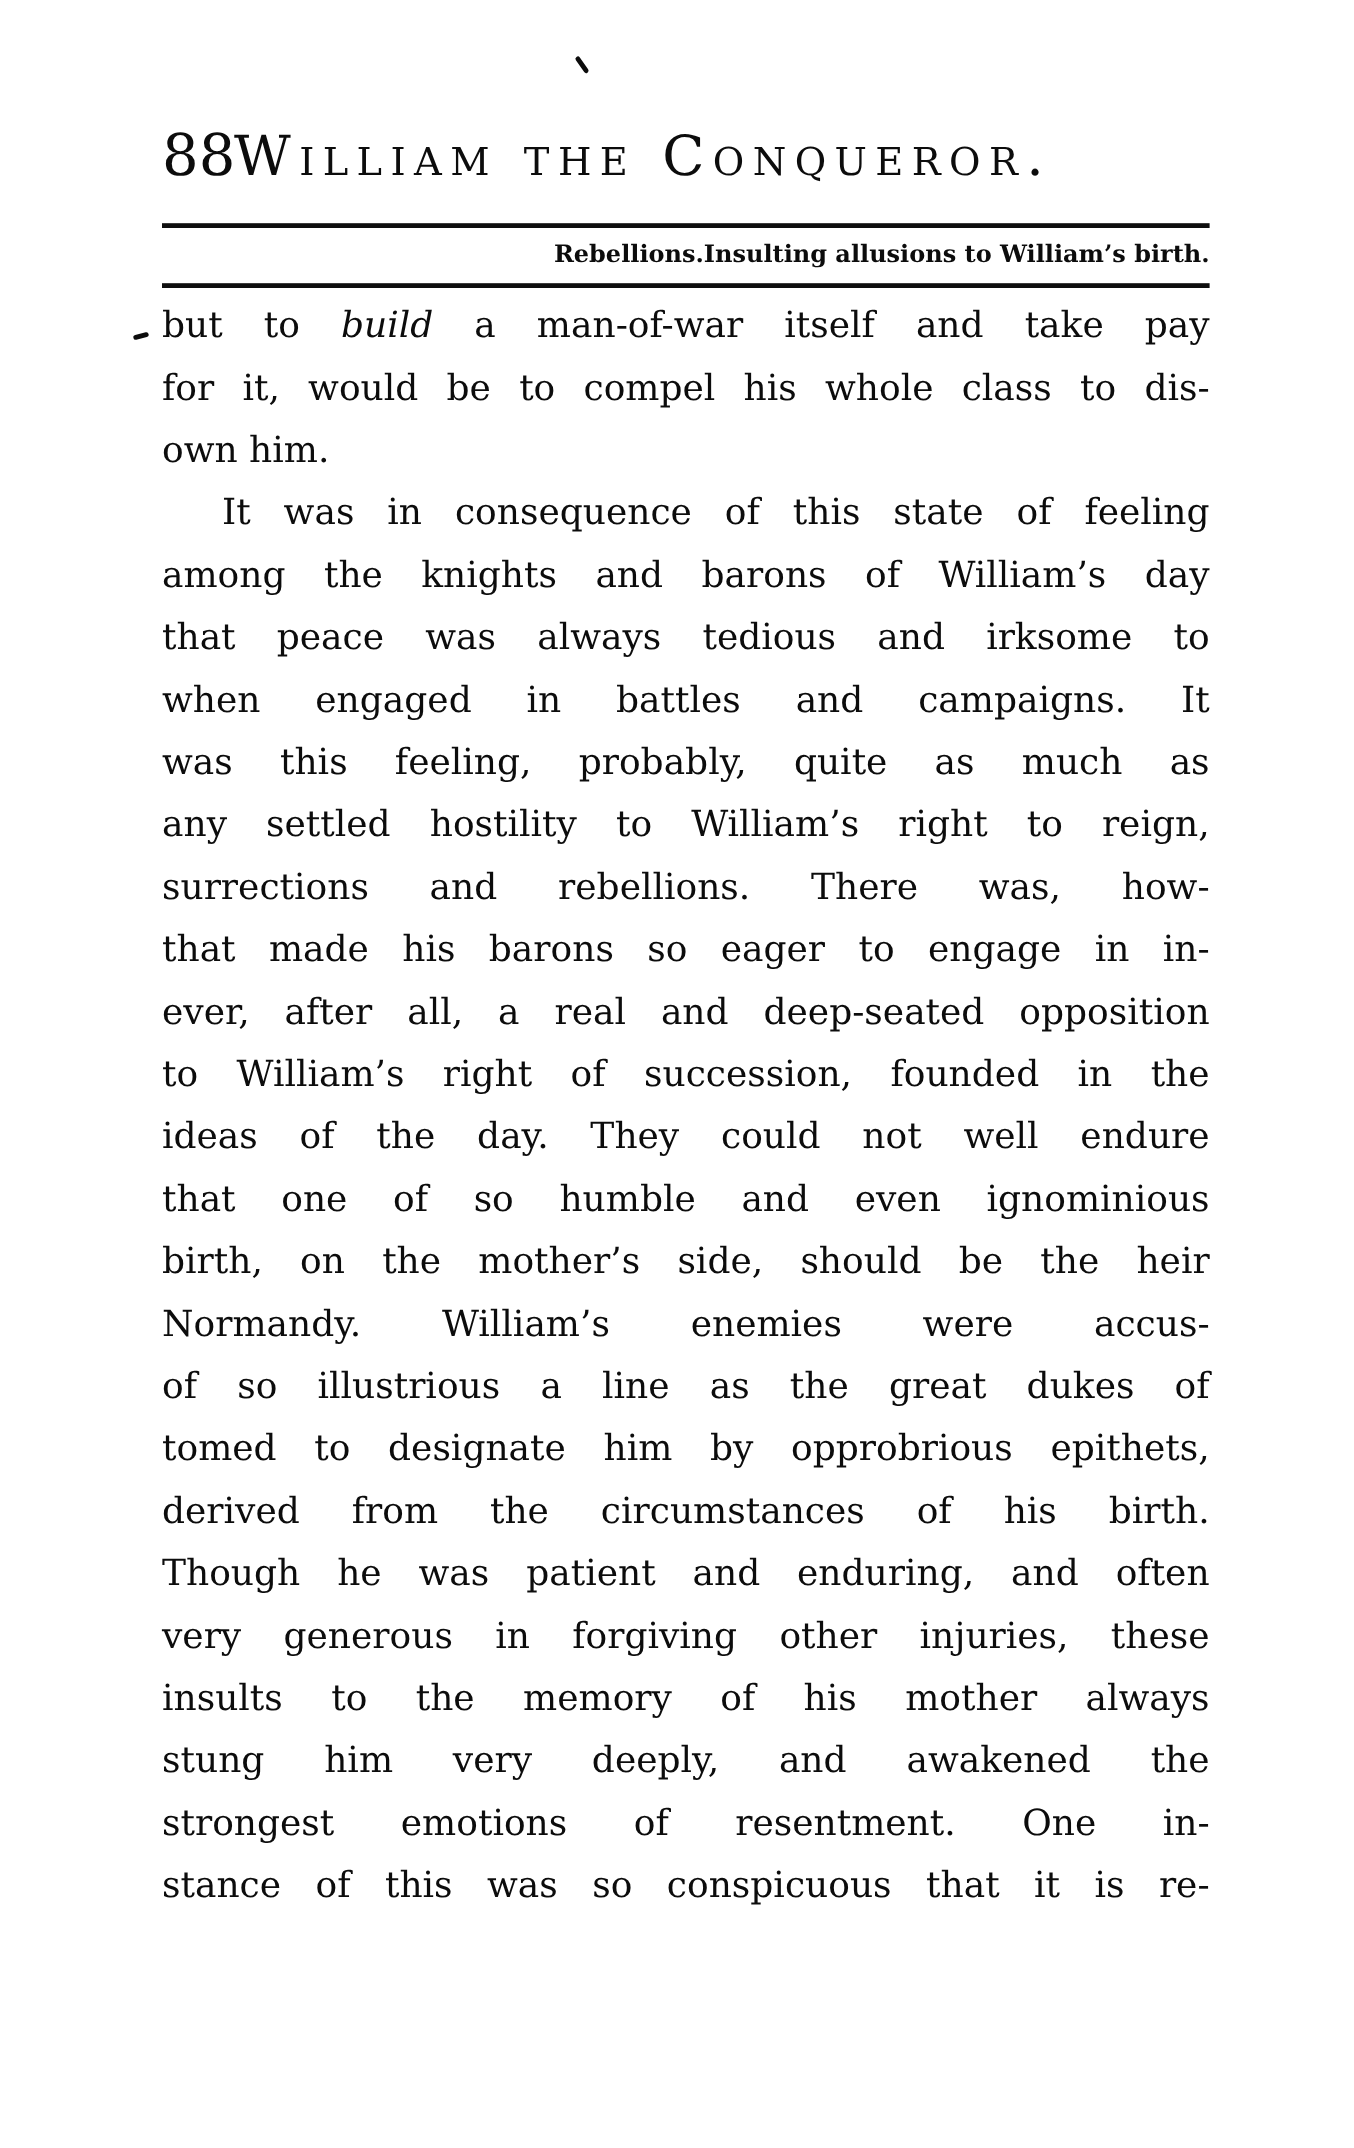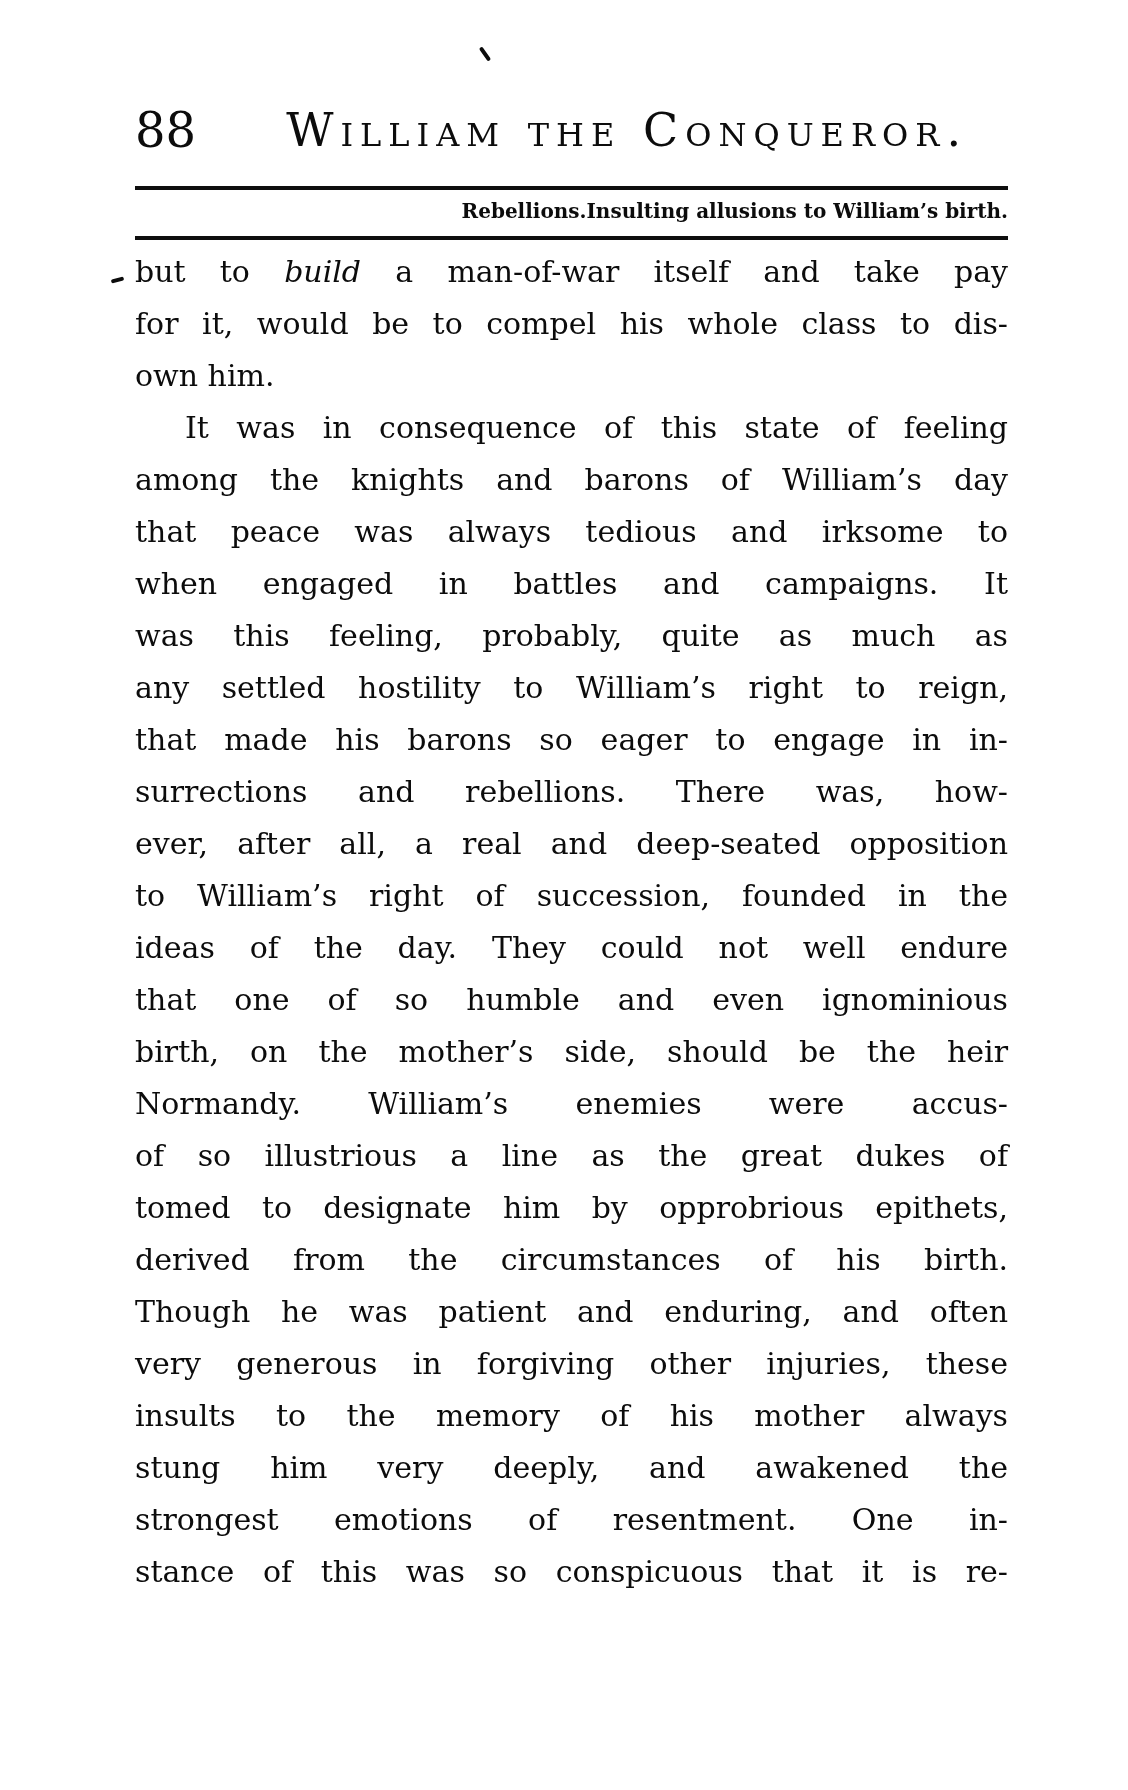--- a/index.html
+++ b/index.html
@@ -31,21 +31,21 @@
   .page-number {
     position: absolute;
     left: 0; top: 6px;
     font-size: 48px;
     line-height: 48px;
   }
   .running-title {
     position: absolute;
     left: 60px; right: 40px;
     top: 6px;
-    text-align: right;
+    text-align: left;
     font-size: 46px;
     line-height: 48px;
     font-variant: small-caps;
     letter-spacing: 7px;
     white-space: nowrap;
   }
   .rule {
     position: absolute;
     left: 135px;
     width: 873px;
@@ -126,22 +126,22 @@
       <div class="body-line align-left-last">own him.</div>
     </div>
     <div>
       <div class="body-line indent-first">It was in consequence of this state of feeling</div>
       <div>
           <div class="body-line">among the knights and barons of William’s day</div>
           <div class="body-line">that peace was always tedious and irksome to</div>
           <div class="body-line">when engaged in battles and campaigns.  It</div>
           <div class="body-line">was this feeling, probably, quite as much as</div>
           <div class="body-line">any settled hostility to William’s right to reign,</div>
+          <div class="body-line">surrections and rebellions.  There was, how-</div>
           <div class="body-line">that made his barons so eager to engage in in-</div>
-          <div class="body-line">surrections and rebellions.  There was, how-</div>
           <div class="body-line">ever, after all, a real and deep-seated opposition</div>
           <div class="body-line">to William’s right of succession, founded in the</div>
           <div class="body-line">ideas of the day.  They could not well endure</div>
           <div class="body-line">that one of so humble and even ignominious</div>
           <div class="body-line">birth, on the mother’s side, should be the heir</div>
           <div class="body-line">Normandy.  William’s enemies were accus-</div>
           <div class="body-line">of so illustrious a line as the great dukes of</div>
           <div class="body-line">tomed to designate him by opprobrious epithets,</div>
           <div class="body-line">derived from the circumstances of his birth.</div>
           <div class="body-line">Though he was patient and enduring, and often</div>

